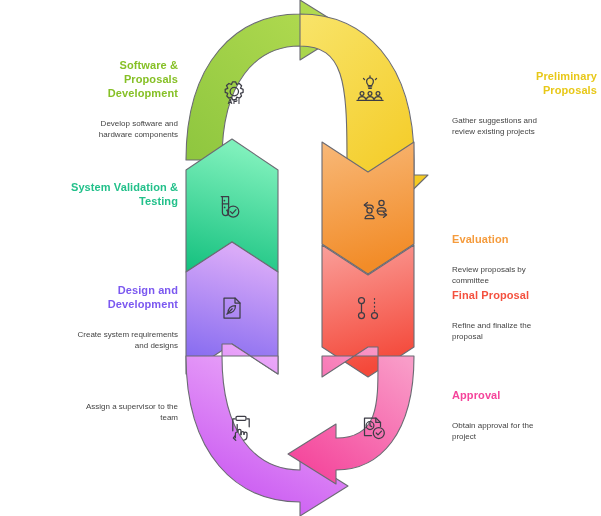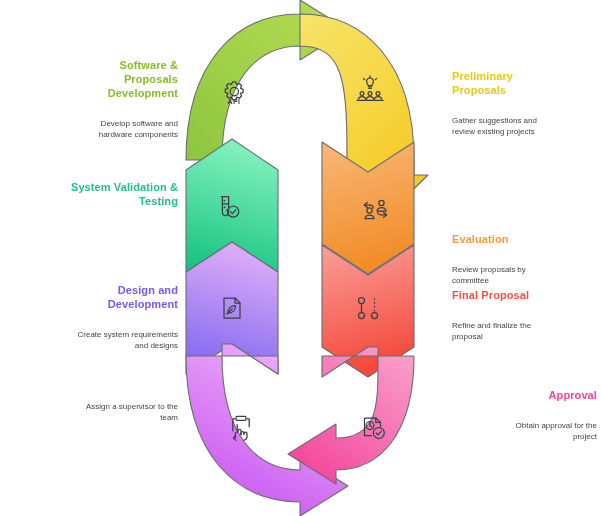--- a/index.html
+++ b/index.html
@@ -232,21 +232,21 @@
   </div>
 
   <div class="label-block left" style="left:8px;top:383px;width:170px;">
     <div class="lbl-desc">
       <span>Assign a supervisor to the</span><br>
       <span>team</span>
     </div>
   </div>
 
   <div class="label-block right" style="left:452px;top:69px;width:145px;">
-    <div class="lbl-title" style="color:#e8c818;">
+    <div class="lbl-title" style="color:#e8c818;text-align:right;">
       <span>Preliminary</span><br>
       <span>Proposals</span>
     </div>
     <div class="lbl-desc">
       <span>Gather suggestions and</span><br>
       <span>review existing projects</span>
     </div>
   </div>
 
   <div class="label-block right" style="left:452px;top:188px;width:145px;">
@@ -262,21 +262,21 @@
   <div class="label-block right" style="left:452px;top:288px;width:145px;">
     <div class="lbl-title" style="color:#f4513f;">
       <span>Final Proposal</span>
     </div>
     <div class="lbl-desc">
       <span>Refine and finalize the</span><br>
       <span>proposal</span>
     </div>
   </div>
 
-  <div class="label-block right" style="left:452px;top:388px;width:145px;text-align:right;">
+  <div class="label-block right" style="left:452px;top:388px;width:145px;">
     <div class="lbl-title" style="color:#f5449b;">
       <span>Approval</span>
     </div>
     <div class="lbl-desc">
       <span>Obtain approval for the</span><br>
       <span>project</span>
     </div>
   </div>
 
 </div>

